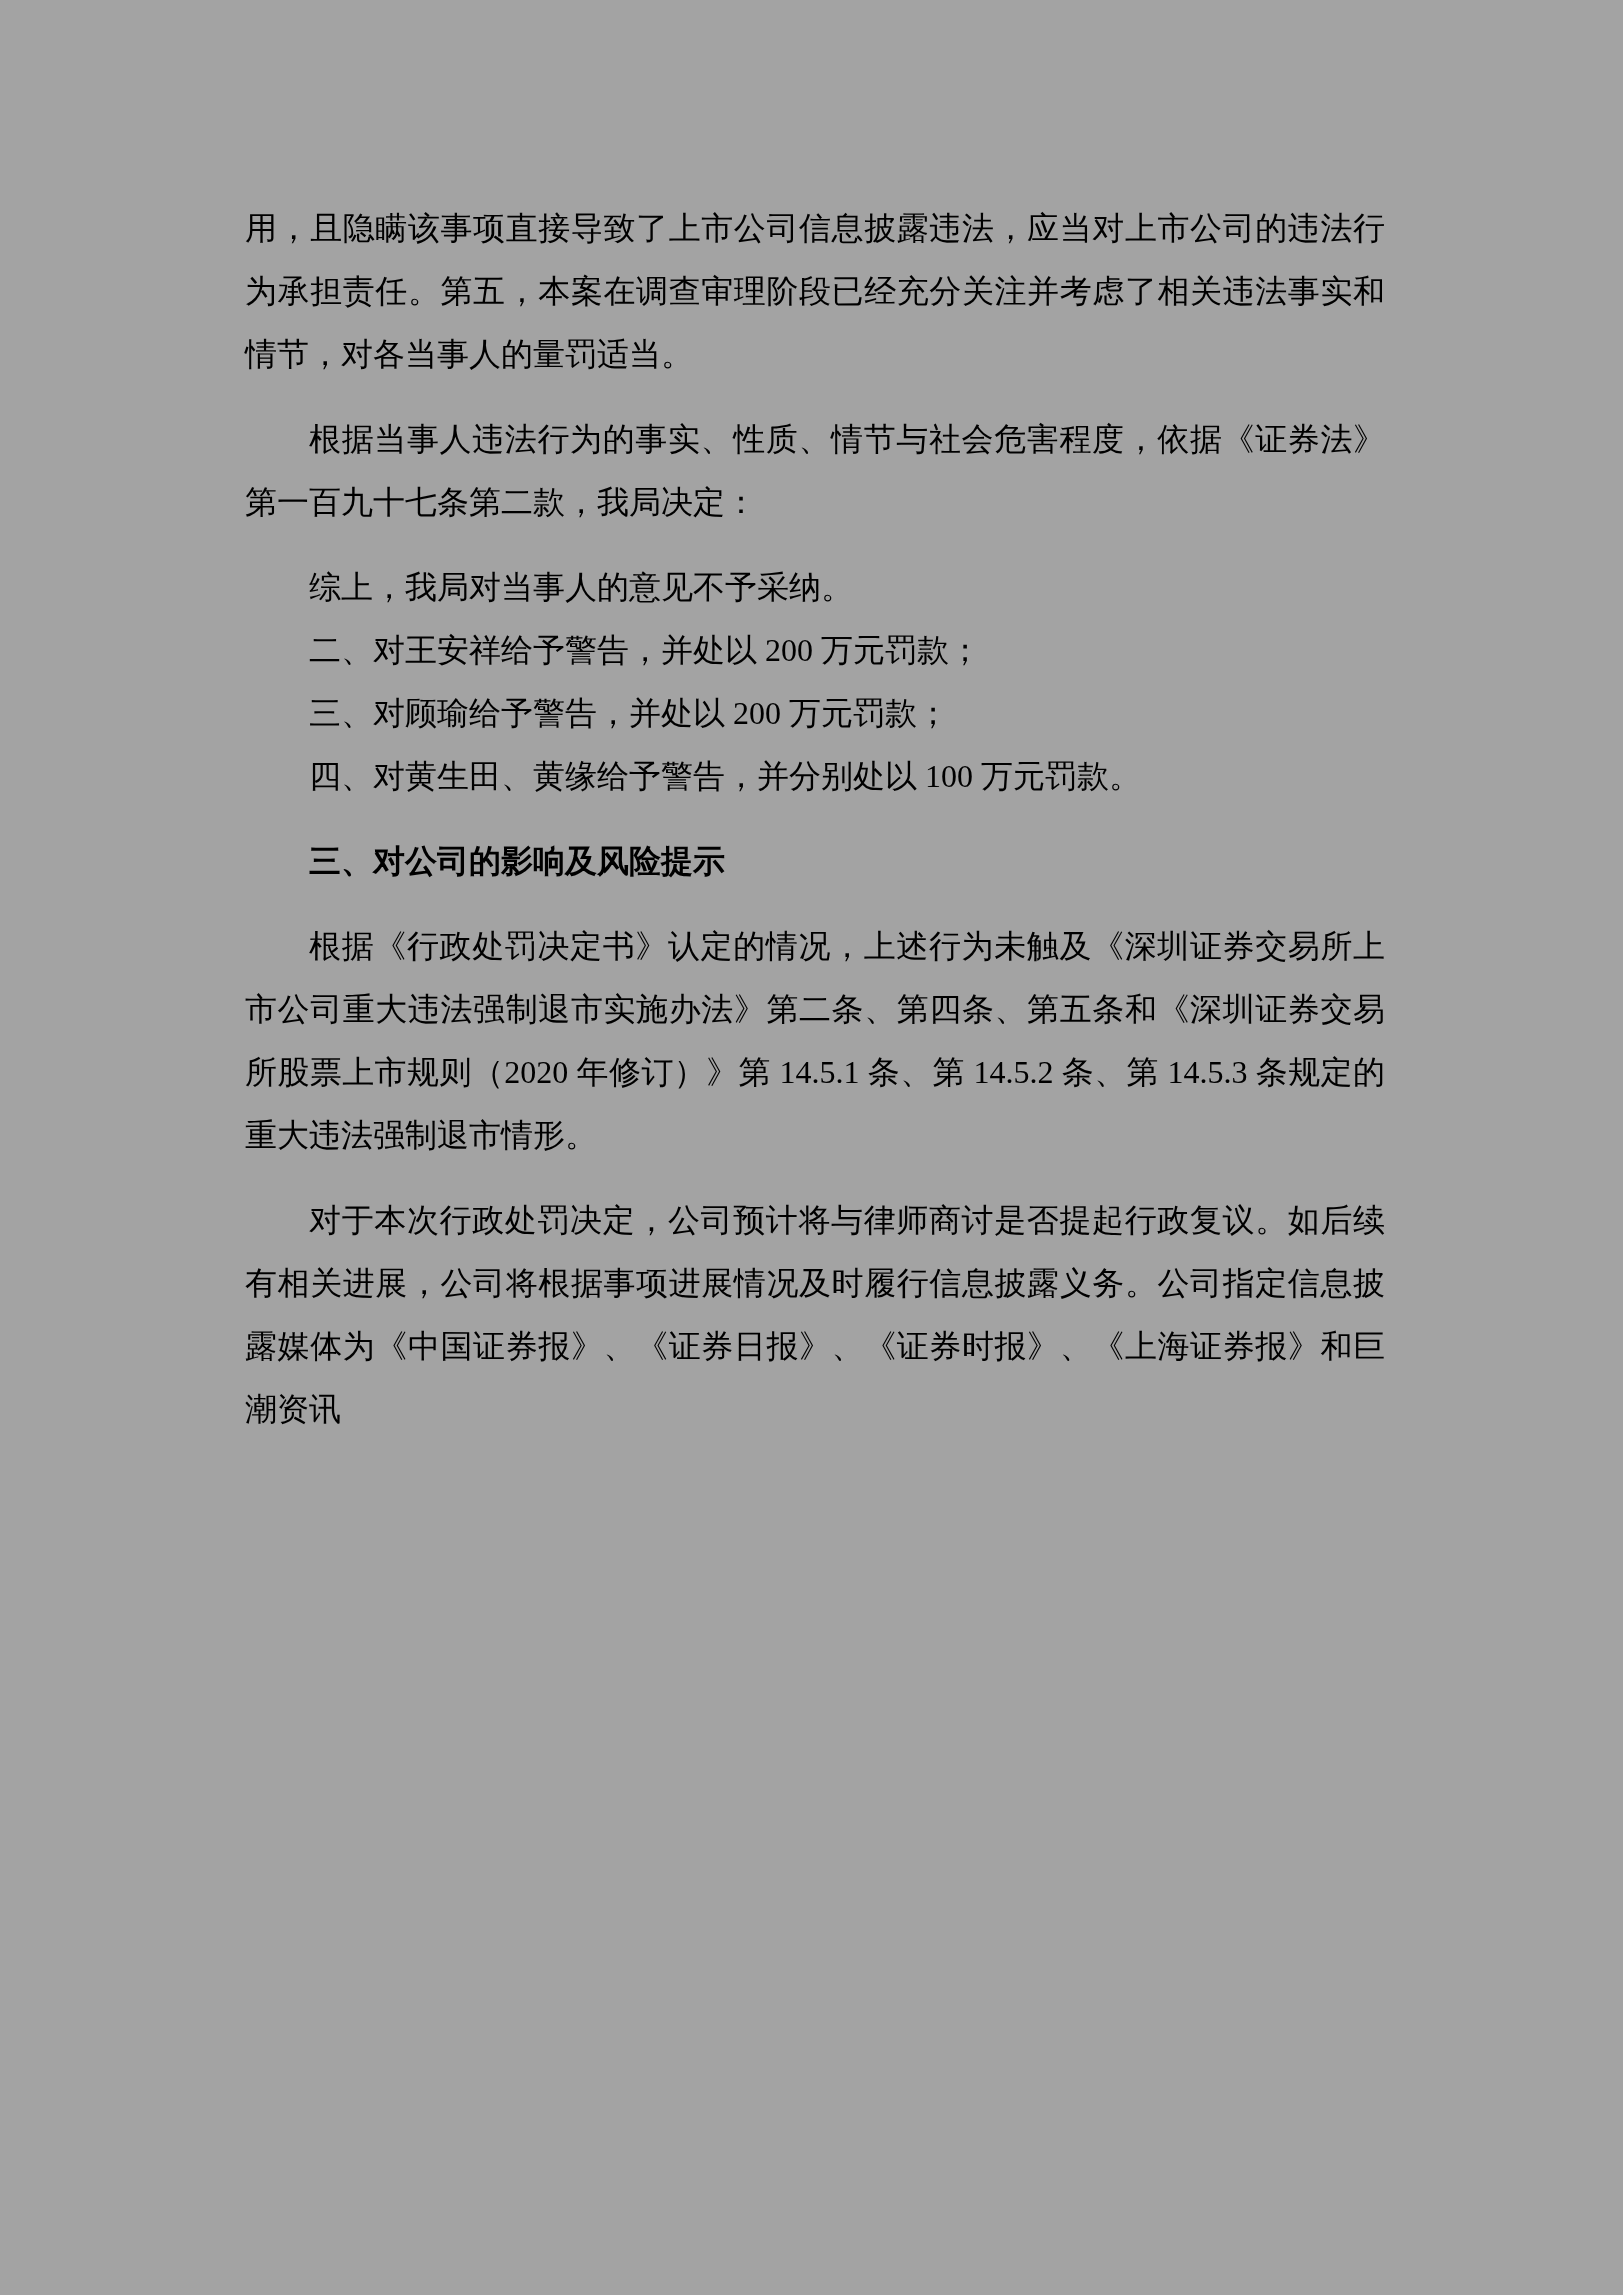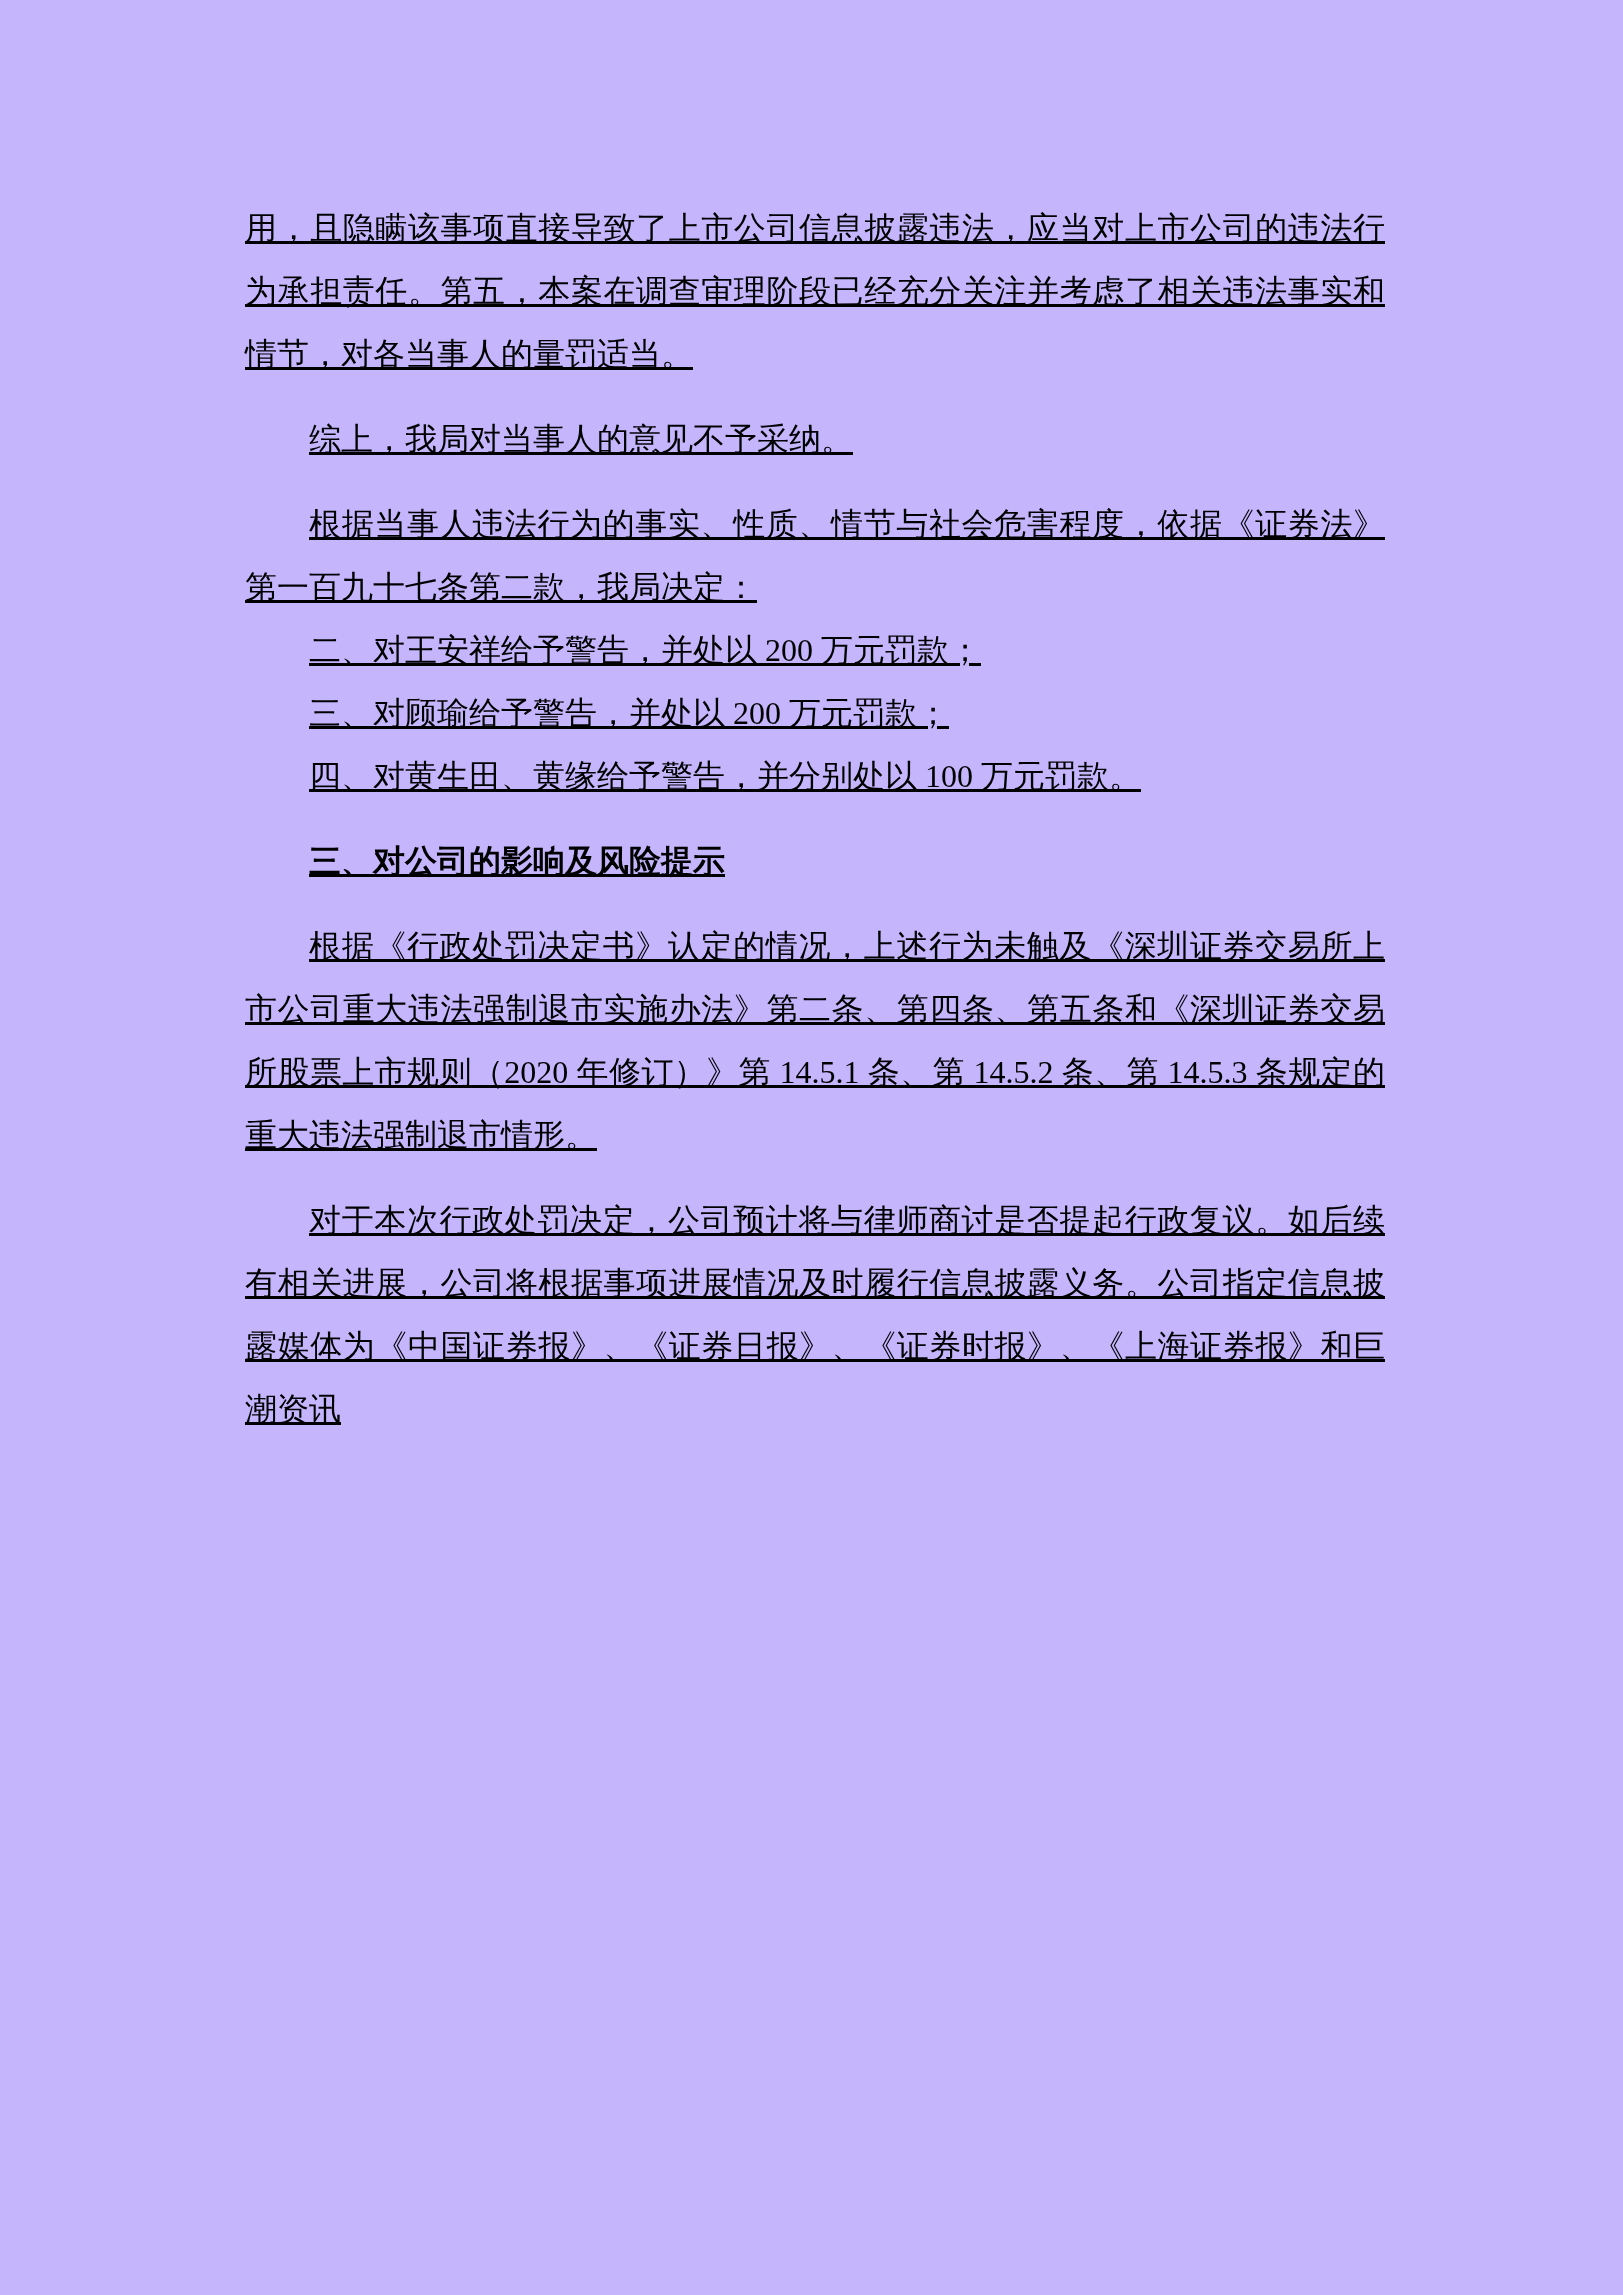--- a/index.html
+++ b/index.html
@@ -5,31 +5,30 @@
   html, body {
     margin: 0;
     padding: 0;
     background: #ffffff;
   }
   .page {
     position: relative;
     width: 1623px;
     height: 2295px;
     box-sizing: border-box;
-    background: #c4b5fd;
+    background: #a3a3a3;
     color: #000000;
     padding: 197px 238px 12px 245px;
     font-family: "Liberation Serif", "DejaVu Serif", serif;
     font-size: 32px;
     line-height: 63px;
     text-align: justify;
     overflow: hidden;
     word-break: normal;
     overflow-wrap: break-word;
-    text-decoration: underline;
   }
   .page p {
     margin: 22px 0 0 0;
     text-indent: 64px; 
   }
   .page p.first {
     margin-top: 0;
     text-indent: 0; 
   }
   .page p.tight {
@@ -38,23 +37,23 @@
   .page p.heading {
     font-weight: 700;
   }
 </style>
 </head>
 <body>
 
 <div class="page">
   <p class="first">用，且隐瞒该事项直接导致了上市公司信息披露违法，应当对上市公司的违法行为承担责任。第五，本案在调查审理阶段已经充分关注并考虑了相关违法事实和情节，对各当事人的量罚适当。</p>
 
+  <p>根据当事人违法行为的事实、性质、情节与社会危害程度，依据《证券法》第一百九十七条第二款，我局决定：</p>
+
   <p>综上，我局对当事人的意见不予采纳。</p>
-
-  <p>根据当事人违法行为的事实、性质、情节与社会危害程度，依据《证券法》第一百九十七条第二款，我局决定：</p>
 
 
   <p class="tight">二、对王安祥给予警告，并处以 200 万元罚款；</p>
 
   <p class="tight">三、对顾瑜给予警告，并处以 200 万元罚款；</p>
 
   <p class="tight">四、对黄生田、黄缘给予警告，并分别处以 100 万元罚款。</p>
 
 
   <p class="heading">三、对公司的影响及风险提示</p>

